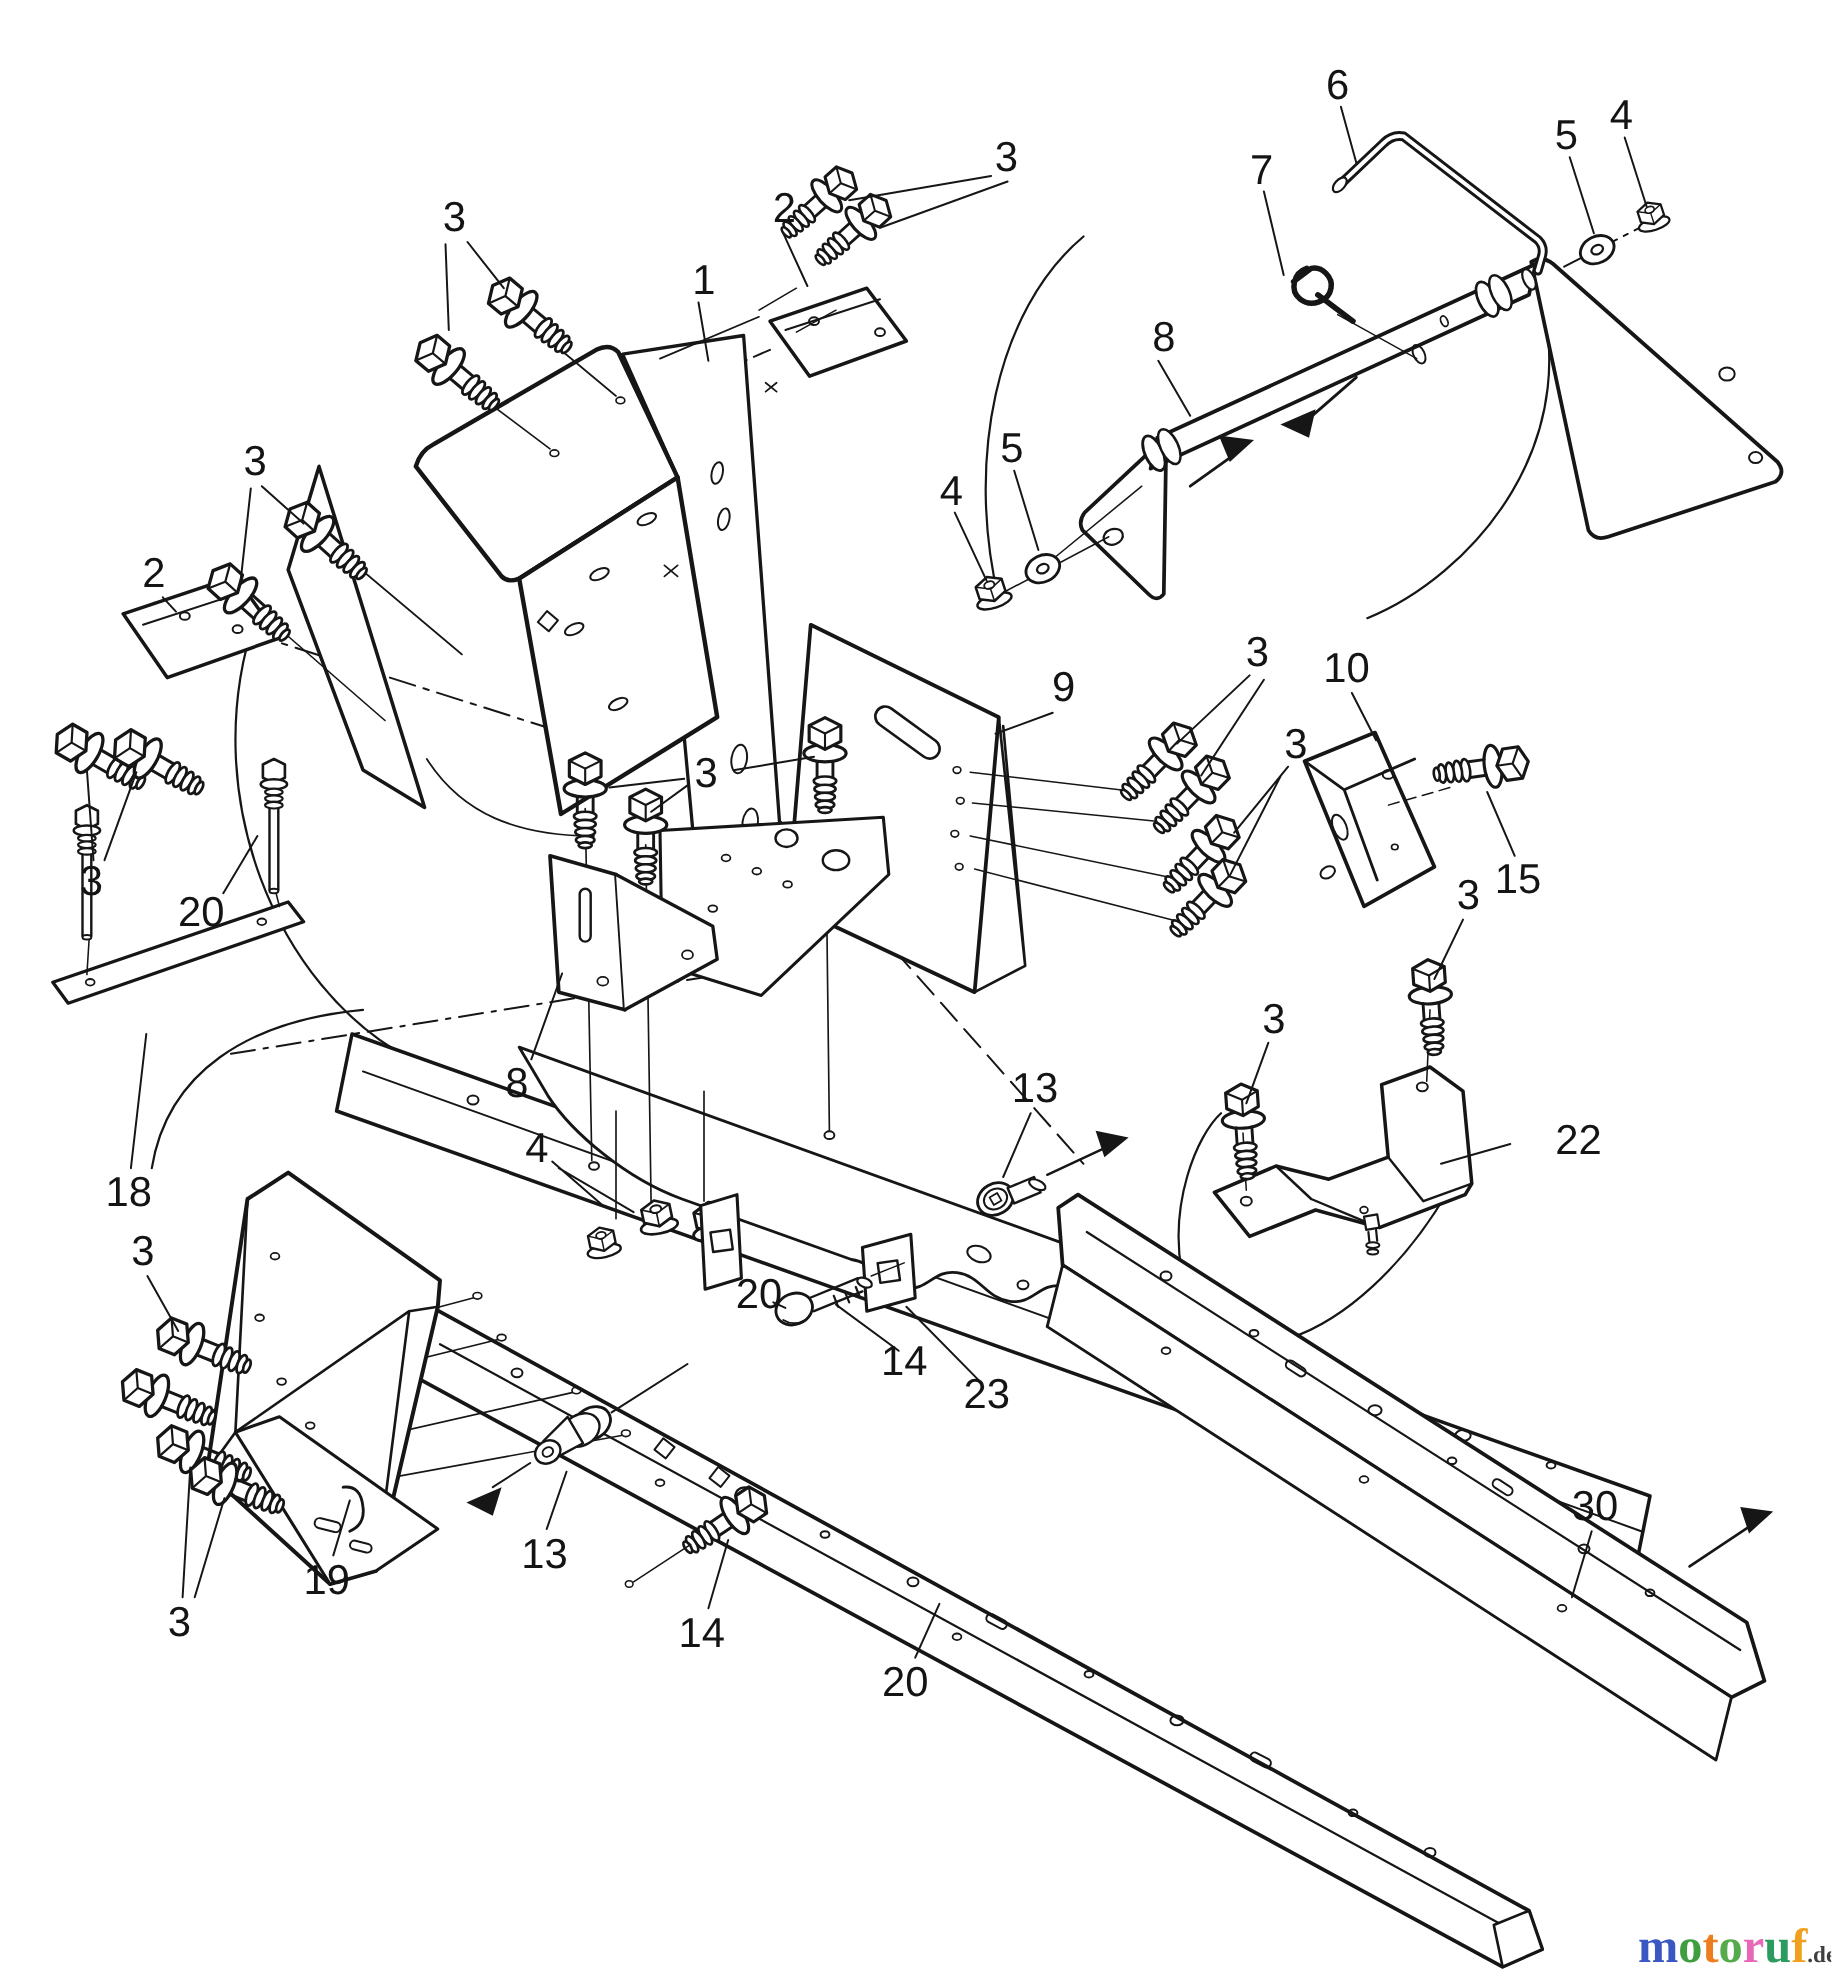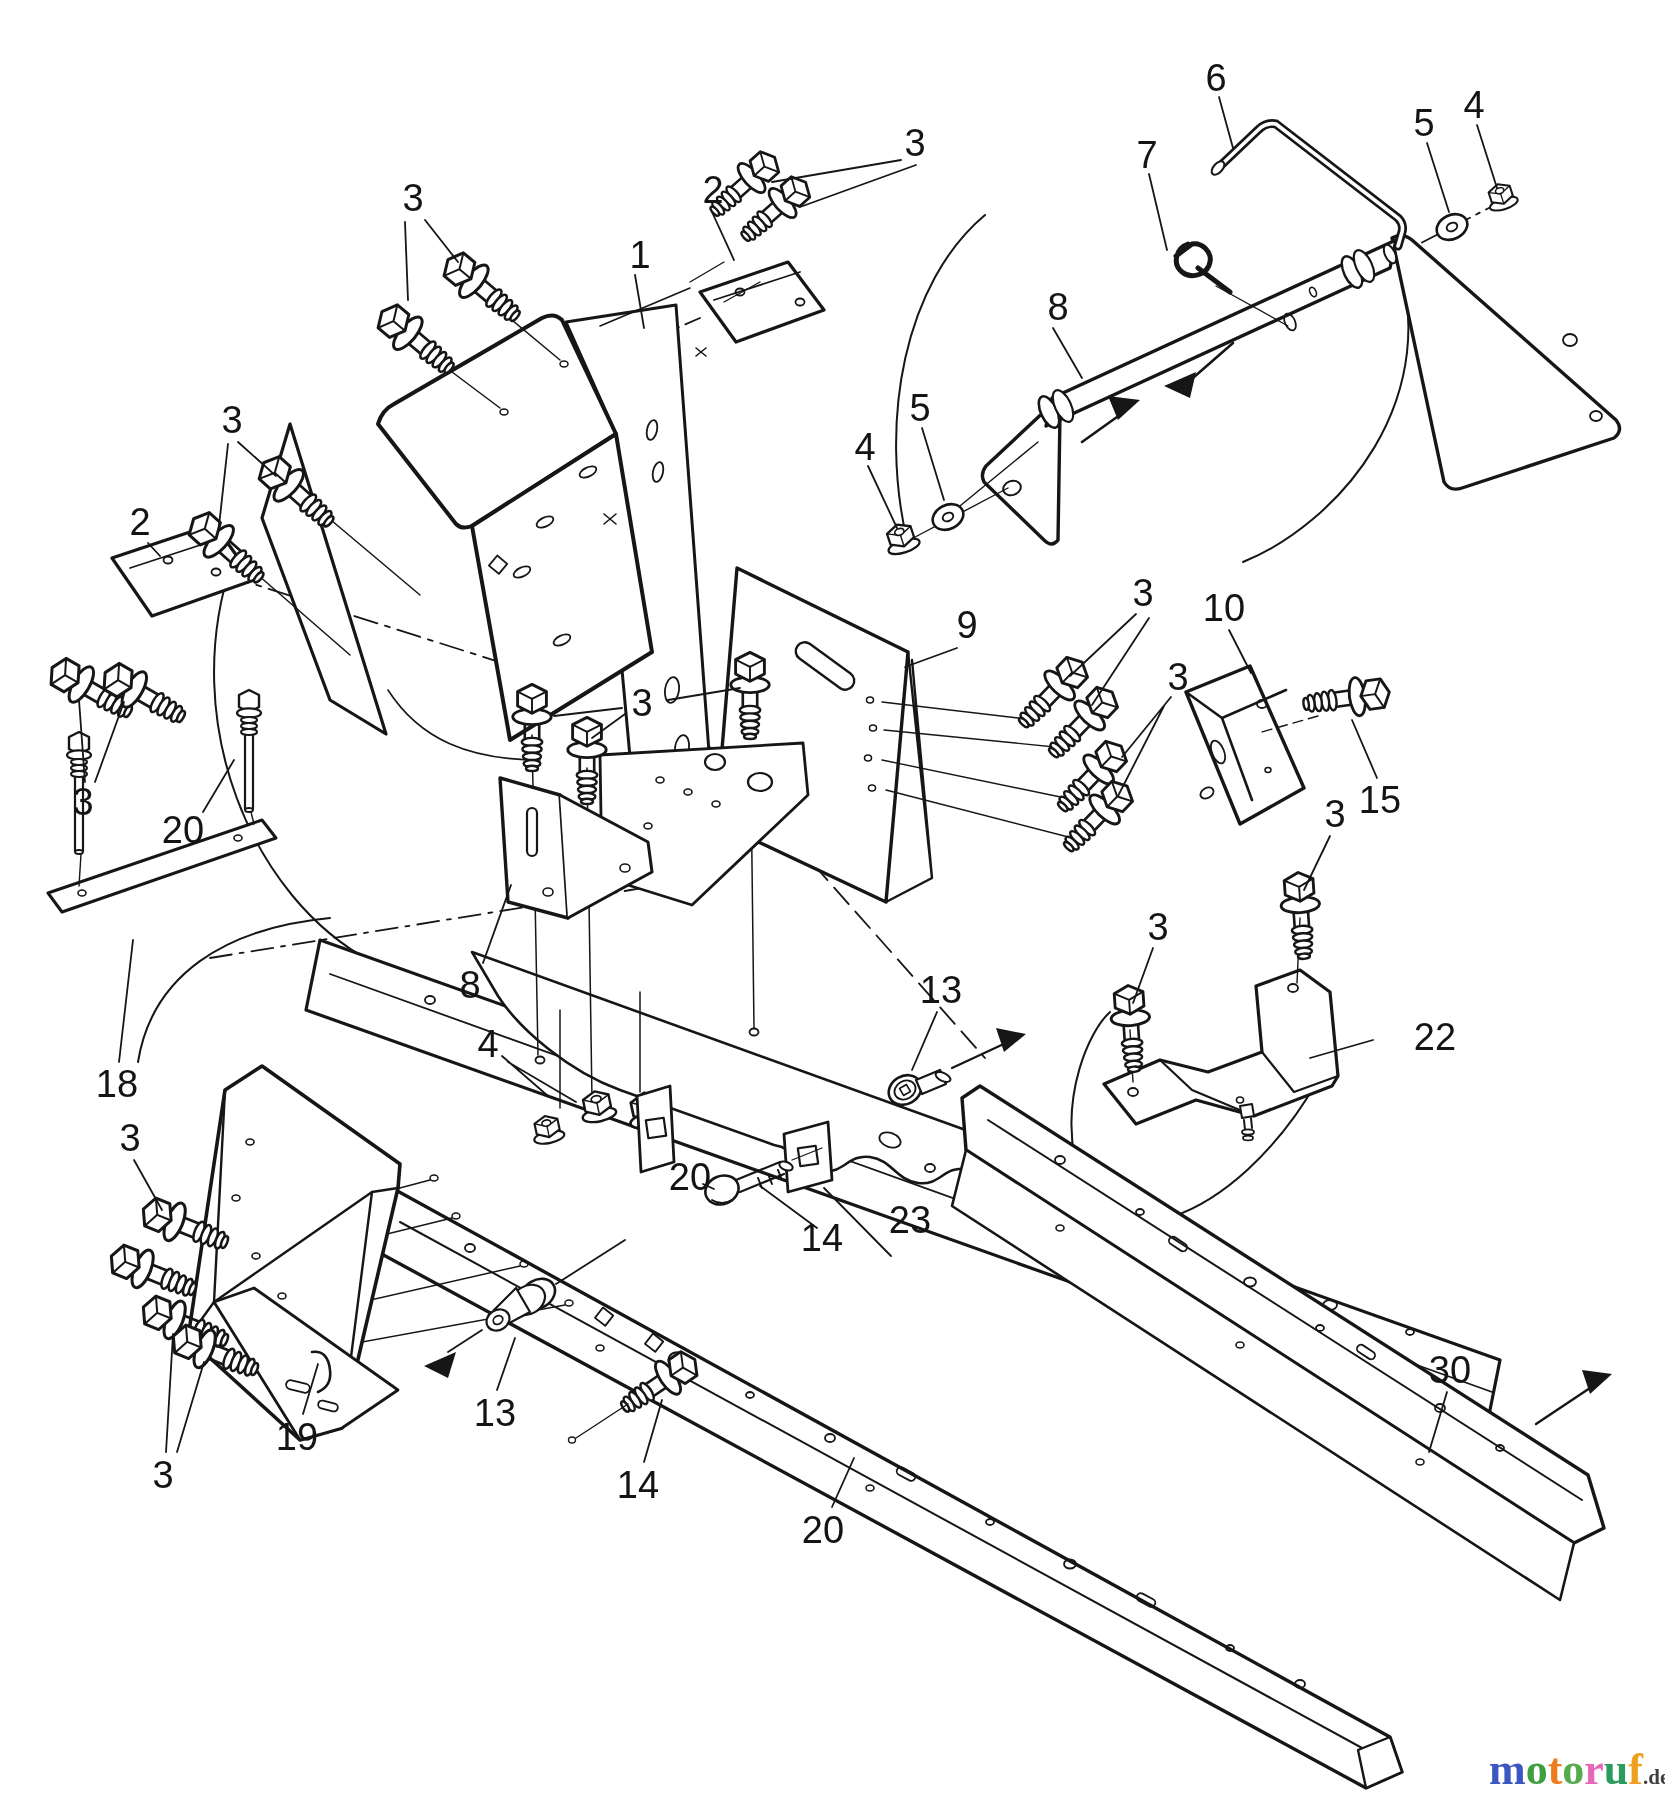--- a/index.html
+++ b/index.html
@@ -434,21 +434,21 @@
       <span class="callout" style="left: 1178px; top: 677px;">3</span>
       <span class="callout" style="left: 1380px; top: 800px;">15</span>
       <span class="callout" style="left: 1335px; top: 814px;">3</span>
       <span class="callout" style="left: 1158px; top: 927px;">3</span>
       <span class="callout" style="left: 1395px; top: 1037px; margin-left: 40px;">22</span>
       <span class="callout" style="left: 470px; top: 985px;">8</span>
       <span class="callout" style="left: 488px; top: 1044px;">4</span>
       <span class="callout" style="left: 941px; top: 990px;">13</span>
       <span class="callout" style="left: 690px; top: 1177px;">20</span>
       <span class="callout" style="left: 822px; top: 1238px;">14</span>
-      <span class="callout" style="left: 897px; top: 1220px; margin-left: 13px;">23</span>
+      <span class="callout" style="left: 897px; top: 1268px;">23</span>
       <span class="callout" style="left: 117px; top: 1084px;">18</span>
       <span class="callout" style="left: 130px; top: 1138px;">3</span>
       <span class="callout" style="left: 163px; top: 1475px;">3</span>
       <span class="callout" style="left: 297px; top: 1437px;">19</span>
       <span class="callout" style="left: 495px; top: 1413px;">13</span>
       <span class="callout" style="left: 638px; top: 1485px;">14</span>
       <span class="callout" style="left: 823px; top: 1530px; text-align: center;">20</span>
       <span class="callout" style="left: 1450px; top: 1370px;">30</span>
     </div>
 

